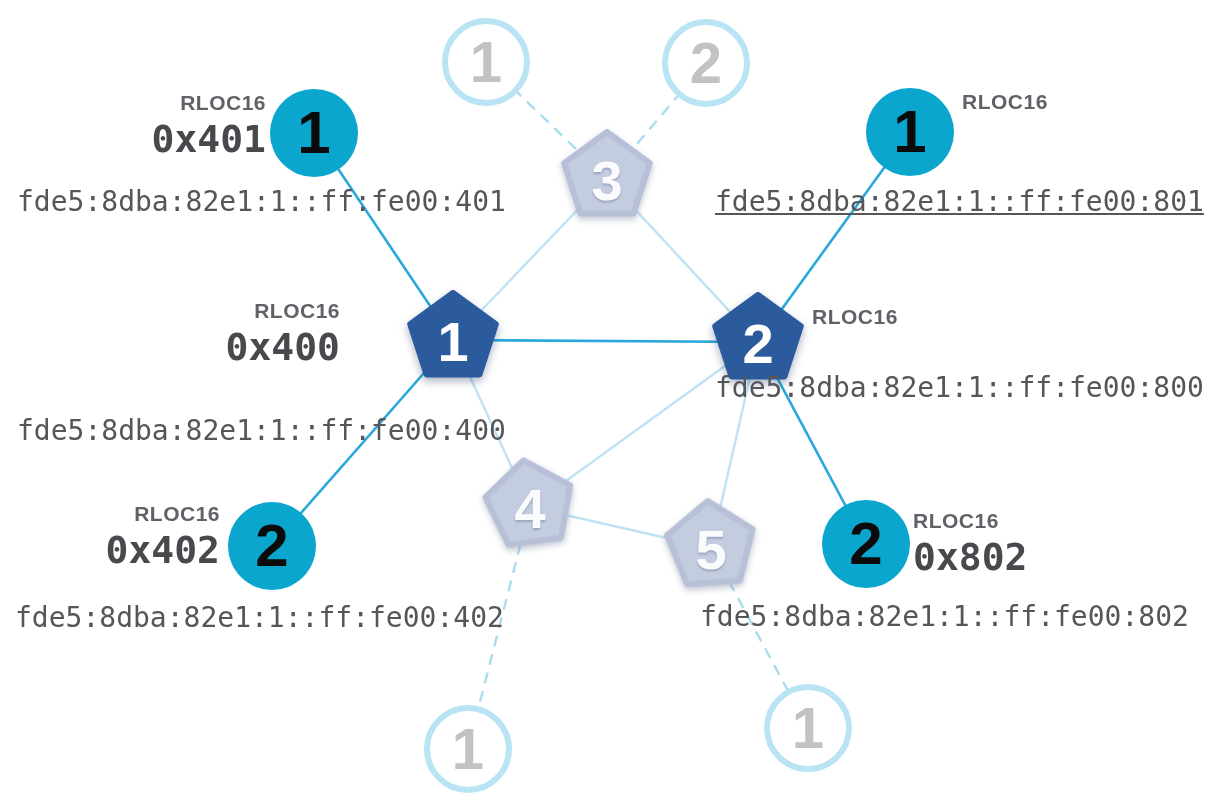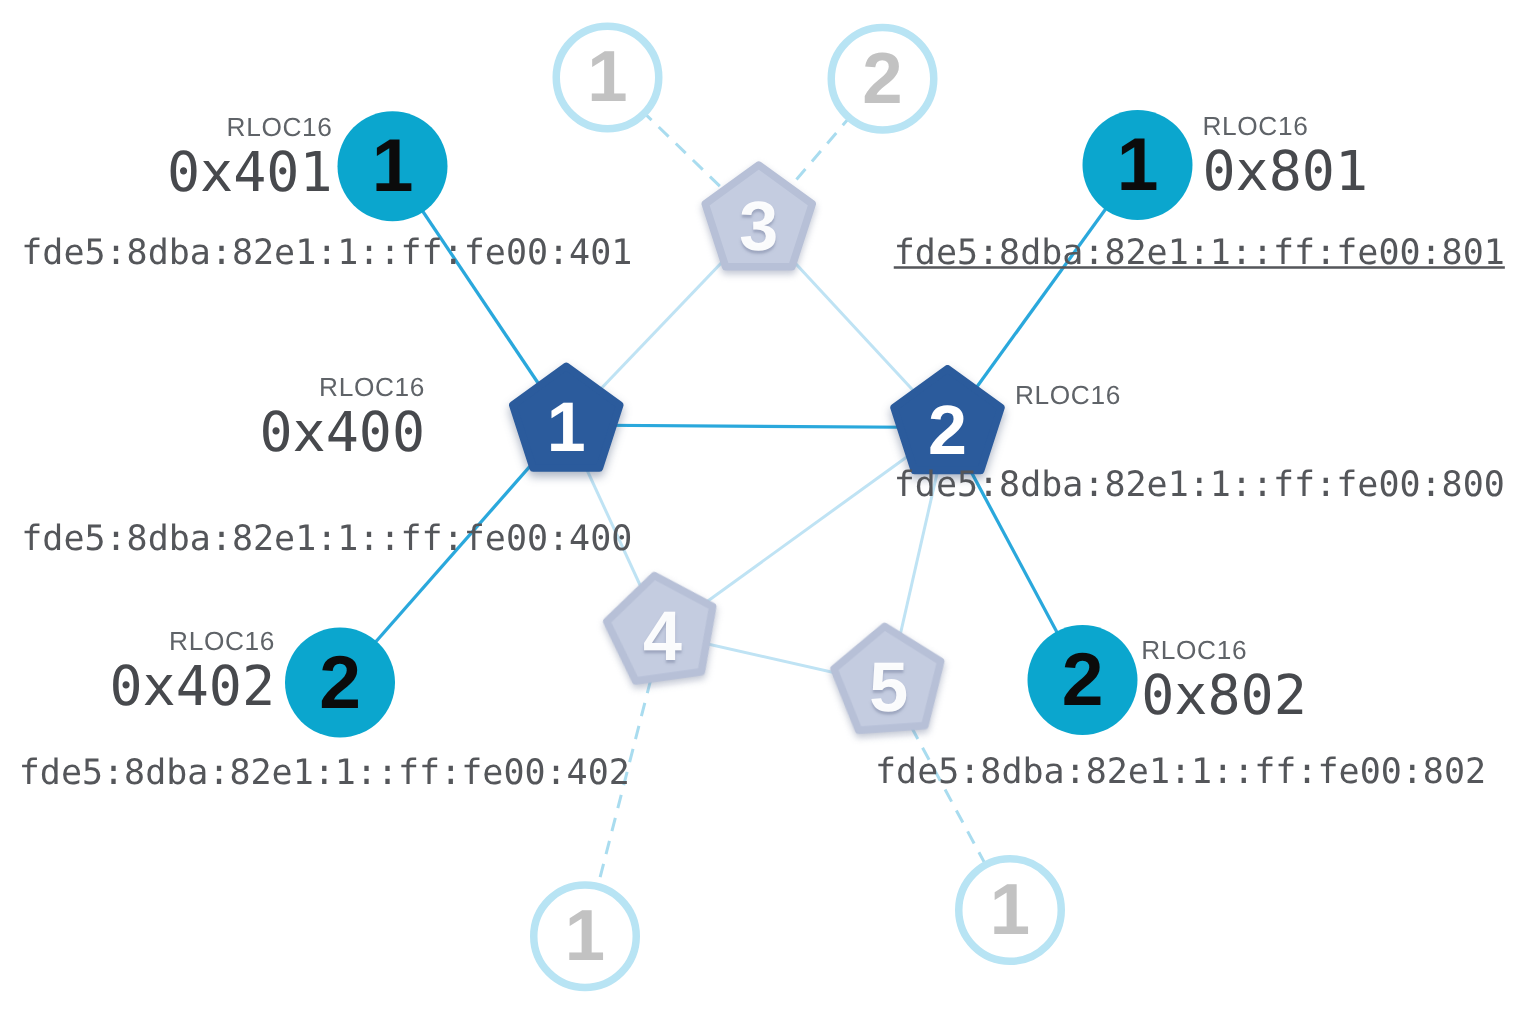--- a/index.html
+++ b/index.html
@@ -26,29 +26,29 @@
   .pent{width:104px;height:104px;}
   .pent svg{position:absolute;left:0;top:0;overflow:visible;}
   .pent.dark svg{filter:drop-shadow(0 4px 4px rgba(40,60,100,.38));}
   .pent.light svg{filter:drop-shadow(0 3px 3px rgba(120,130,160,.45));}
   .pent .num{
     position:absolute;left:0;top:2px;width:100%;height:100px;line-height:104px;
     text-align:center;font-size:56px;font-weight:700;color:#ffffff;
   }
   .pent.light .num{color:rgba(255,255,255,.95);text-shadow:0 2px 2px rgba(120,130,160,.5);}
   
-  .rlabel{position:absolute;white-space:nowrap;}
+  .rlabel{position:absolute;white-space:nowrap;font-weight:bold;}
   .rlabel.alignL{text-align:left;}
   .rlabel.alignR{text-align:right;}
   .rtag{
     display:block;font-size:21px;line-height:24px;color:#5f6368;
     letter-spacing:.5px;
   }
   .rval{
-    display:block;font-family:"DejaVu Sans Mono",monospace;font-size:44px;
+    display:block;font-family:"DejaVu Sans Mono",monospace;font-size:38px;
     line-height:44px;margin-top:2px;color:#47494d;
   }
   .ipv6{
     position:absolute;white-space:nowrap;font-family:"DejaVu Sans Mono",monospace;
     font-size:28px;line-height:34px;color:#54565a;
   }
 </style>
 </head>
 <body>
 
@@ -125,21 +125,20 @@
     <span class="rtag">RLOC16</span>
     <span class="rval">0x400</span>
   </div>
   <div class="rlabel alignR" style="right:996px;top:502px;">
     <span class="rtag">RLOC16</span>
     <span class="rval">0x402</span>
   </div>
 
   <div class="rlabel alignL" style="left:962px;top:90px;">
     <span class="rtag">RLOC16</span>
-    <span class="rval">0x801</span>
   </div>
   <div class="rlabel alignL" style="left:812px;top:305px;">
     <span class="rtag">RLOC16</span>
   </div>
   <div class="rlabel alignL" style="left:913px;top:509px;">
     <span class="rtag">RLOC16</span>
     <span class="rval">0x802</span>
   </div>
 
   <div class="ipv6" style="left:17px;top:185px;">fde5:8dba:82e1:1::ff:fe00:401</div>

